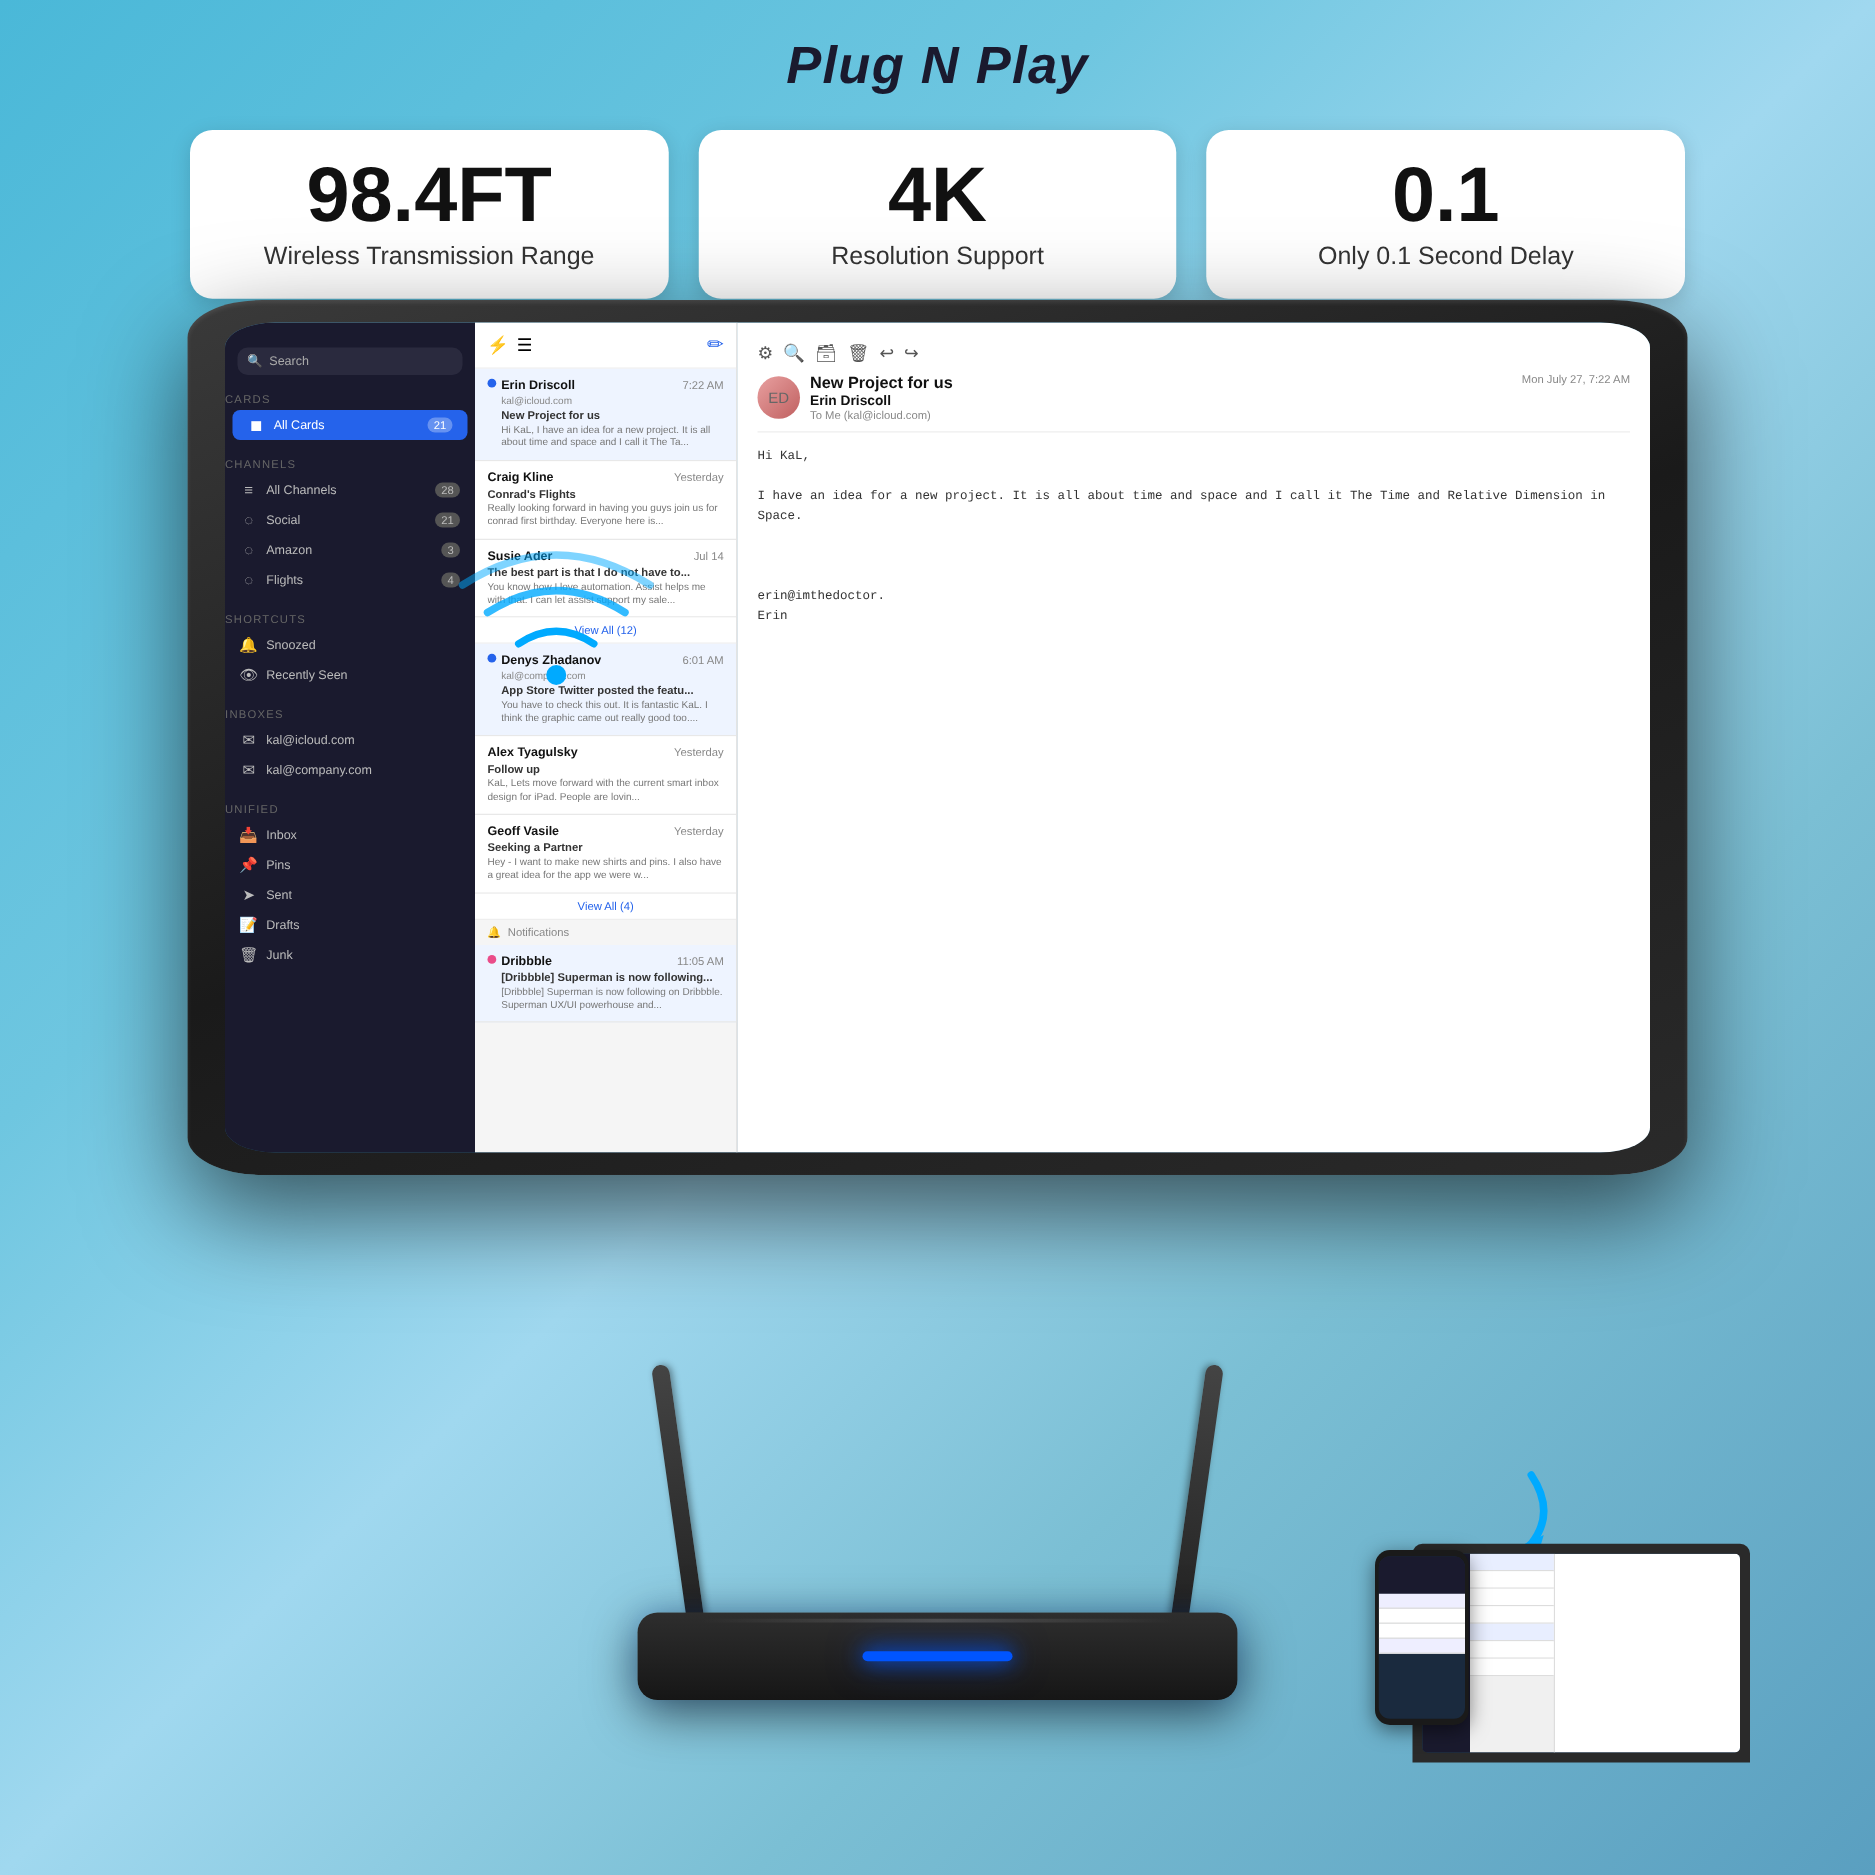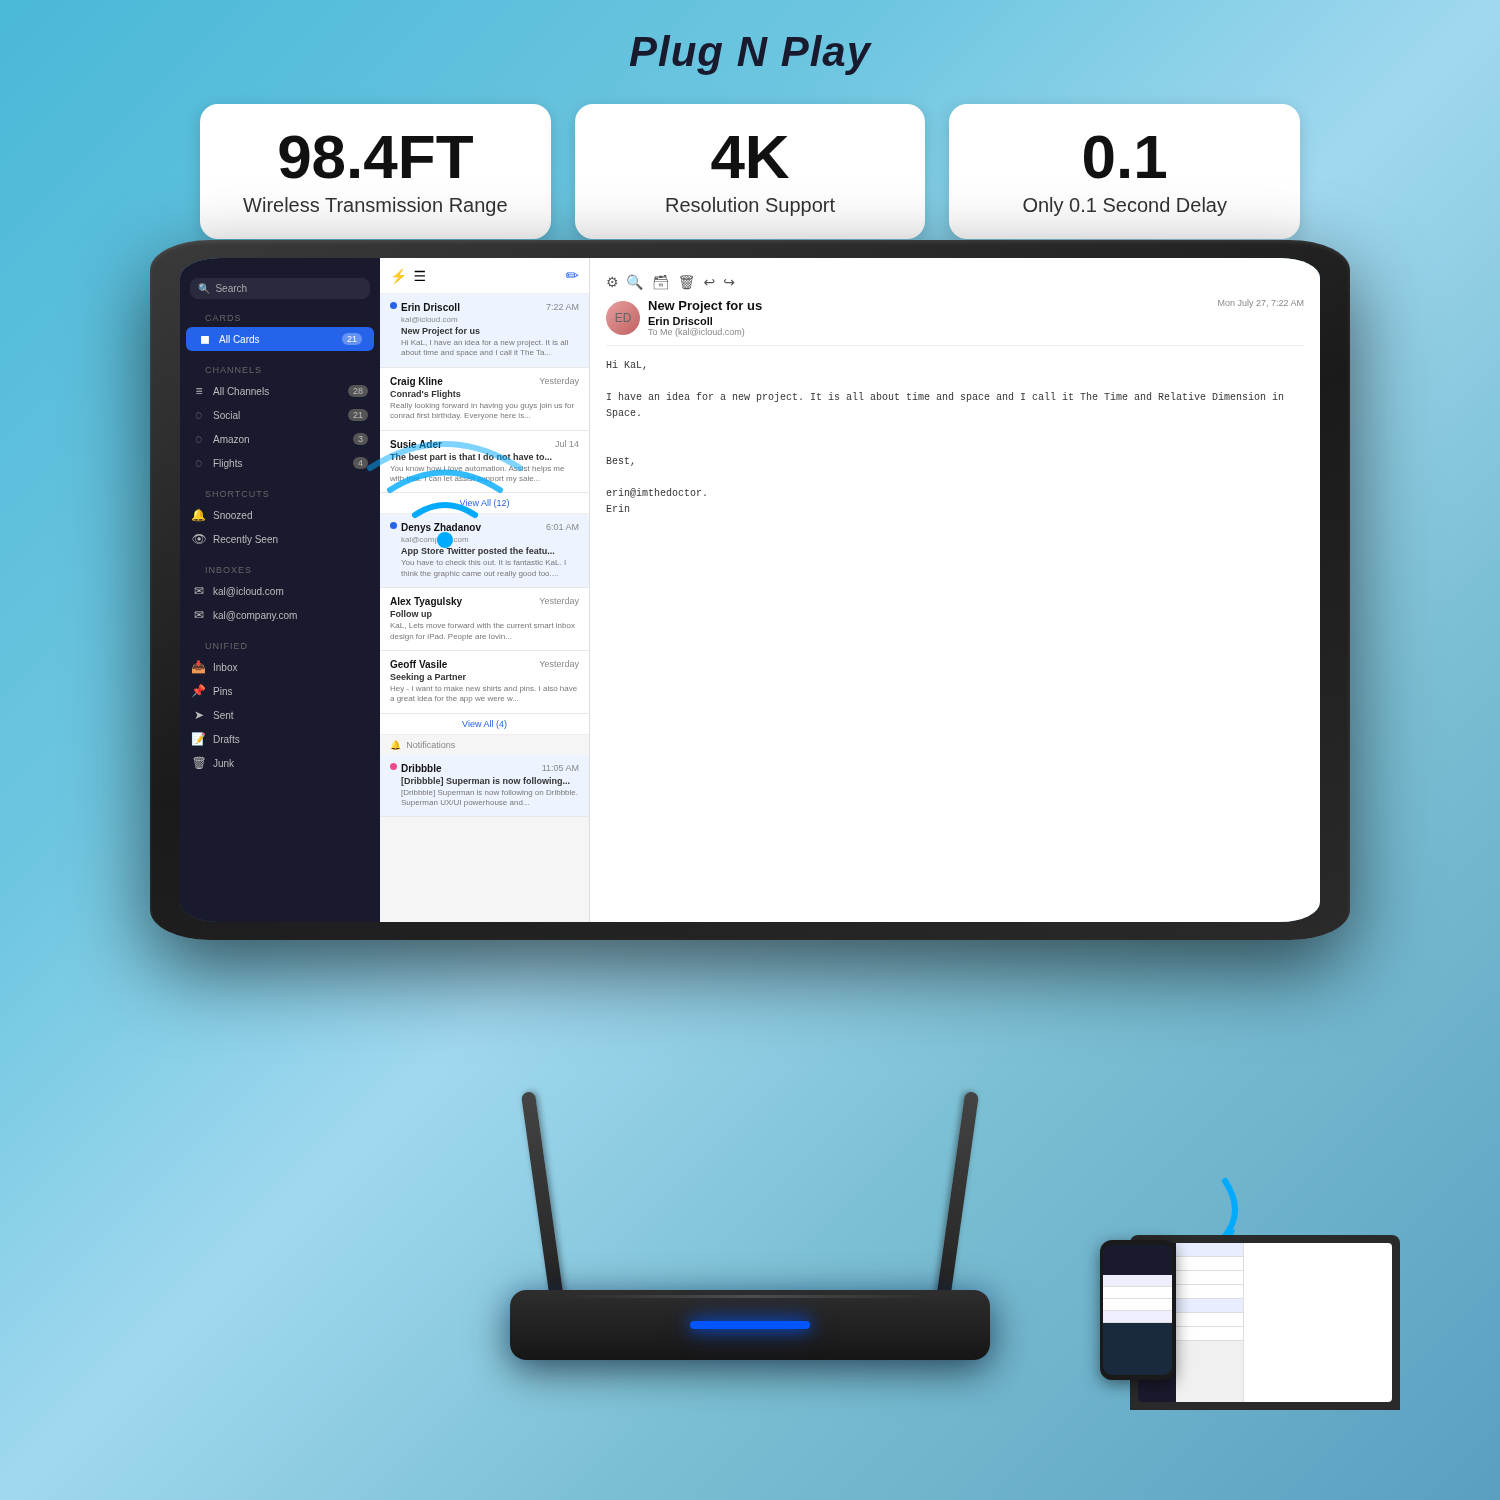--- a/index.html
+++ b/index.html
@@ -22,21 +22,21 @@
       color: #1a1a2e;
       letter-spacing: 1px;
     }
 
     
     .features-row {
       display: flex;
       justify-content: center;
       gap: 24px;
       margin: 28px auto 0;
-      width: 1100px;
+      width: 1196px;
     }
     .feature-card {
       background: white;
       border-radius: 18px;
       padding: 22px 32px;
       text-align: center;
       flex: 1;
       box-shadow: 0 4px 16px rgba(0,0,0,0.15);
     }
     .feature-card .big-num {
@@ -104,21 +104,20 @@
     }
     .sidebar-section {
       margin-top: 10px;
     }
     .sidebar-section-title {
       font-size: 9px;
       color: #666;
       padding: 4px 0;
       text-transform: uppercase;
       letter-spacing: 1px;
-      margin-left: 25px;
     }
     .sidebar-item {
       display: flex;
       align-items: center;
       padding: 5px 12px;
       cursor: pointer;
       gap: 7px;
       font-size: 10px;
       color: #bbb;
     }
@@ -524,21 +523,20 @@
             </div>
           </div>
           <div class="detail-date">Mon July 27, 7:22 AM</div>
         </div>
         <div class="detail-body">
           <p>Hi KaL,</p>
           <br>
           <p>I have an idea for a new project. It is all about time and space and I call it The Time and Relative Dimension in Space.</p>
           <br>
           <br>
-          <p>Best,</p>
           <br>
           <p>erin@imthedoctor.</p>
           <p>Erin</p>
         </div>
       </div>
     </div>
   </div>
 </div>
 
 <div class="wifi-overlay" style="position:absolute; top:420px; left:365px; width:160px; height:160px;">

